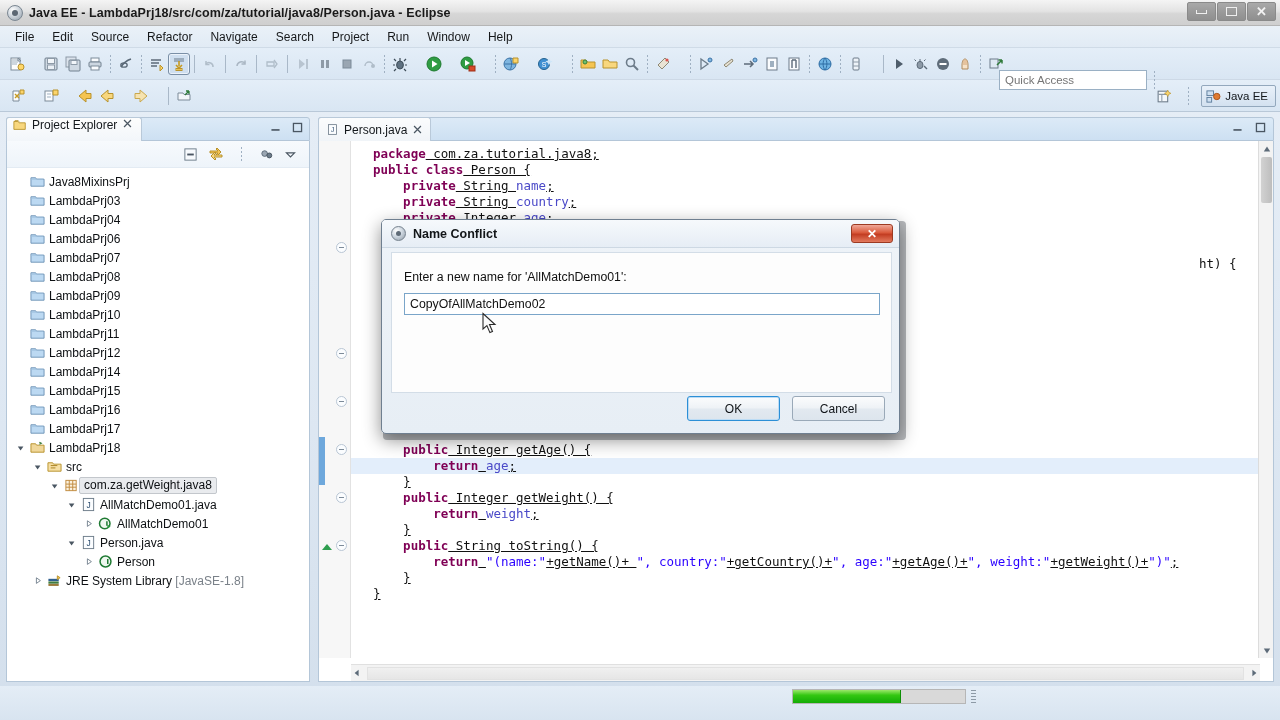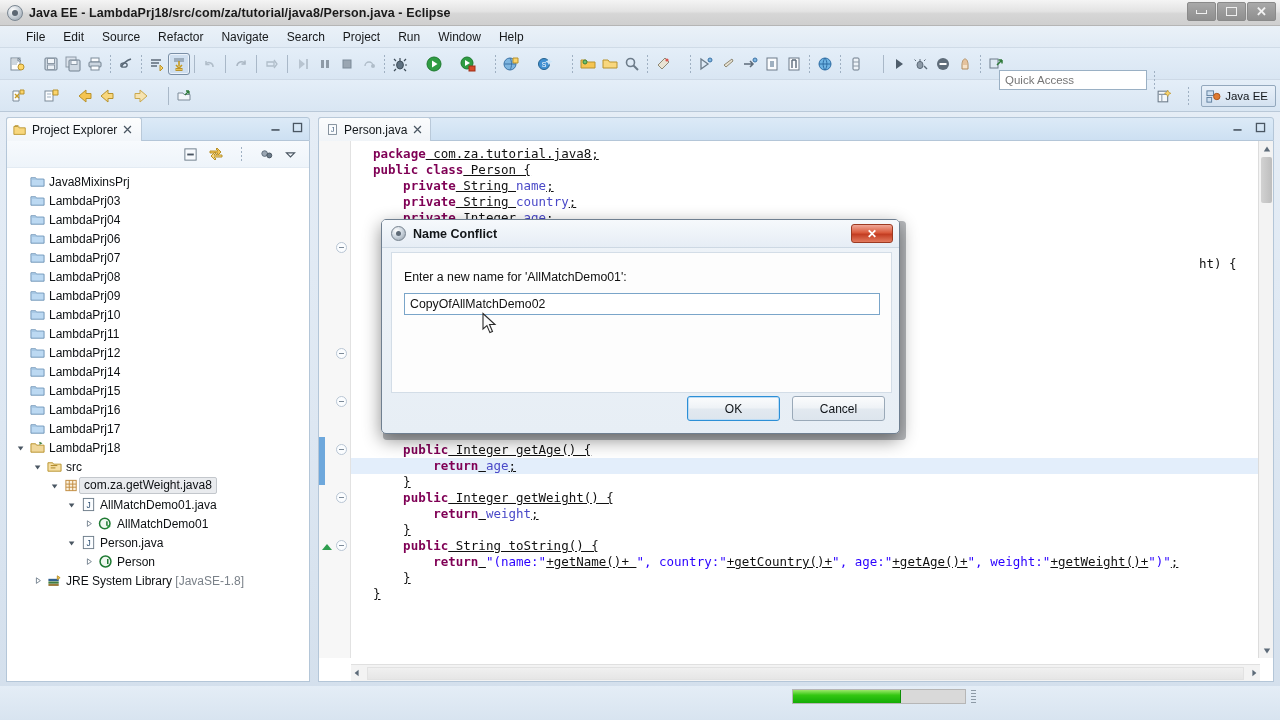--- a/index.html
+++ b/index.html
@@ -42,21 +42,21 @@
   }
   .win-btn .gl { display:block; }
   .glyph-min { width:11px; height:4px; border:1px solid #efefef; border-top:none; }
   .glyph-max { width:11px; height:9px; border:1.5px solid #efefef; }
   .glyph-close { font-size:13px; font-weight:700; line-height:1; font-family:"Liberation Sans",sans-serif; }
 
   
   .menubar {
     position:absolute; left:0; top:26px; width:1280px; height:22px;
     background:linear-gradient(180deg,#eaf1f8 0%,#e1ebf5 100%);
-    display:flex; align-items:center; padding-left:17px;
+    display:flex; align-items:center; padding-left:6px;
     border-bottom:1px solid #cfdbe7;
   }
   .menu-item { padding:2px 9px; font-size:12px; color:#16181a; cursor:default; }
 
   
   .toolbar {
     position:absolute; left:0; width:1280px;
     background:linear-gradient(180deg,#e4eef8 0%,#d9e6f3 100%);
     display:flex; align-items:center; padding-left:6px;
   }
@@ -88,21 +88,21 @@
   .persp-btn {
     height:22px; display:flex; align-items:center; gap:4px; padding:0 7px 0 4px;
     background:linear-gradient(180deg,#e9f1fa 0%,#d3e1f0 100%);
     border:1px solid #93a8bd; border-radius:2px; font-size:11.5px; color:#12161a;
   }
 
   
   .left-panel { position:absolute; left:6px; top:117px; width:304px; height:565px; }
   .pe-tabrow { position:relative; height:24px; }
   .pe-tab {
-    position:absolute; left:0; top:0; height:24px; display:flex; align-items:center; gap:5px;
+    position:absolute; left:0; top:0; height:24px; display:flex; gap:5px;
     padding:0 8px 0 6px;
     background:linear-gradient(180deg,#fdfdfd 0%,#f2f6fa 100%);
     border:1px solid #b9c9d9; border-bottom:none; border-radius:3px 3px 0 0;
     font-size:12px; color:#14181c;
   }
   .pe-tabbg {
     position:absolute; left:0; top:0; width:304px; height:24px;
     background:linear-gradient(180deg,#dceaf7 0%,#cde0f2 100%);
     border:1px solid #b4c6d8; border-bottom:1px solid #b4c6d8; border-radius:3px 3px 0 0;
   }

